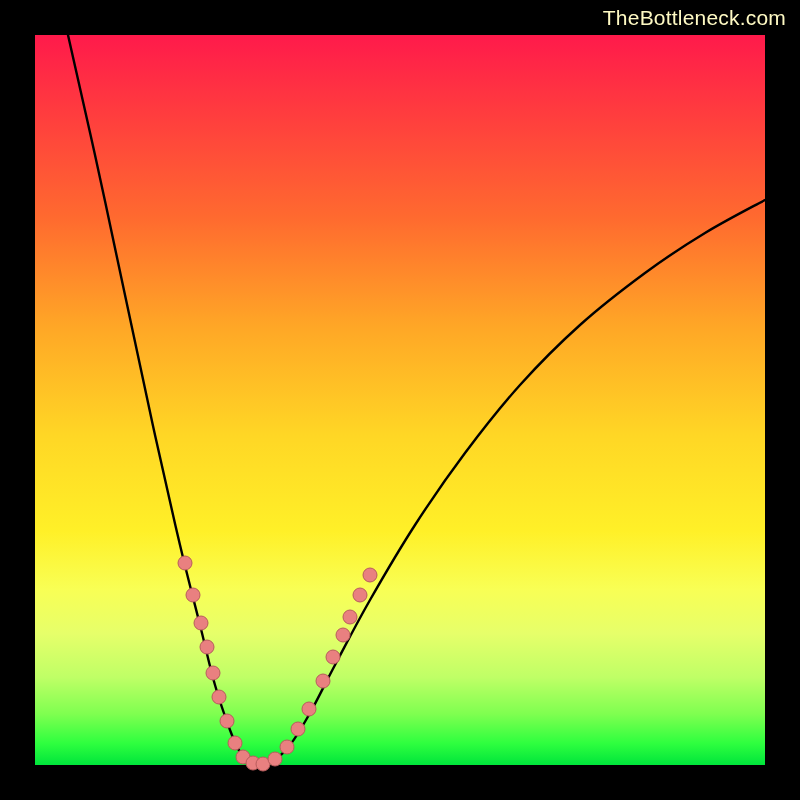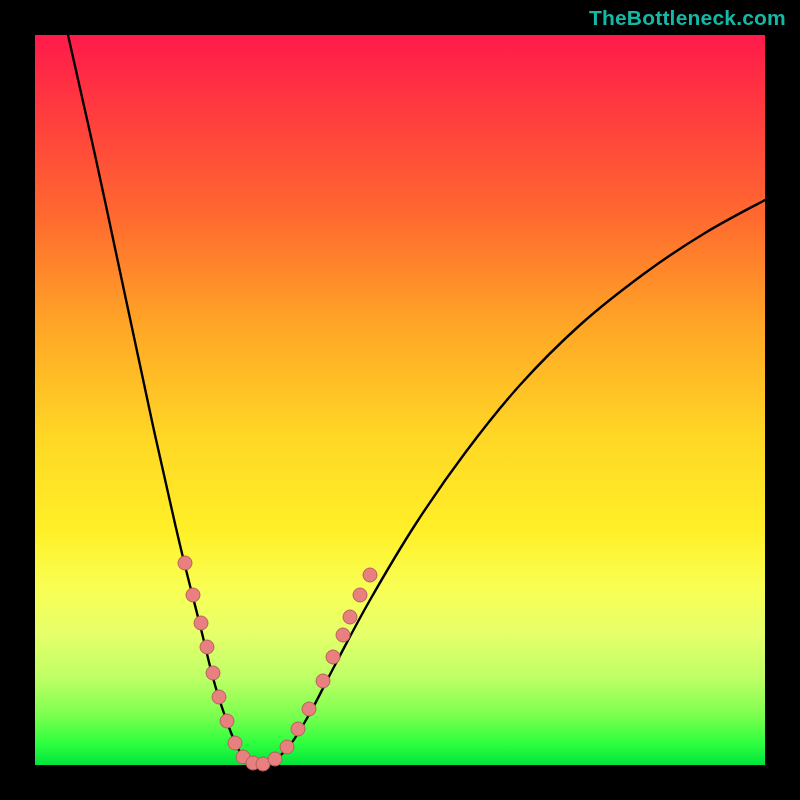--- a/index.html
+++ b/index.html
@@ -14,23 +14,23 @@
   .outer {
     position: relative;
     width: 800px;
     height: 800px;
     background: #000;
   }
   .watermark {
     position: absolute;
     top: 6px;
     right: 14px;
-    color: #14b8a6;
+    color: #fef9c3;
     font-size: 21px;
-    font-weight: 700;
+    font-weight: 400;
     letter-spacing: 0.2px;
   }
   .plot {
     position: absolute;
     left: 35px;
     top: 35px;
     width: 730px;
     height: 730px;
     
     background: linear-gradient(

